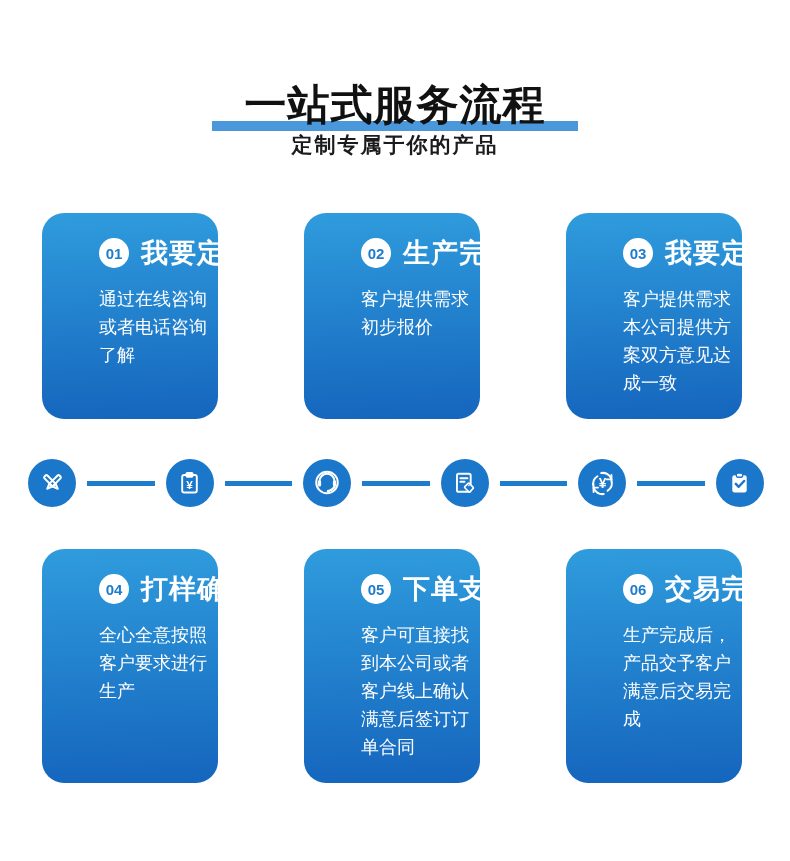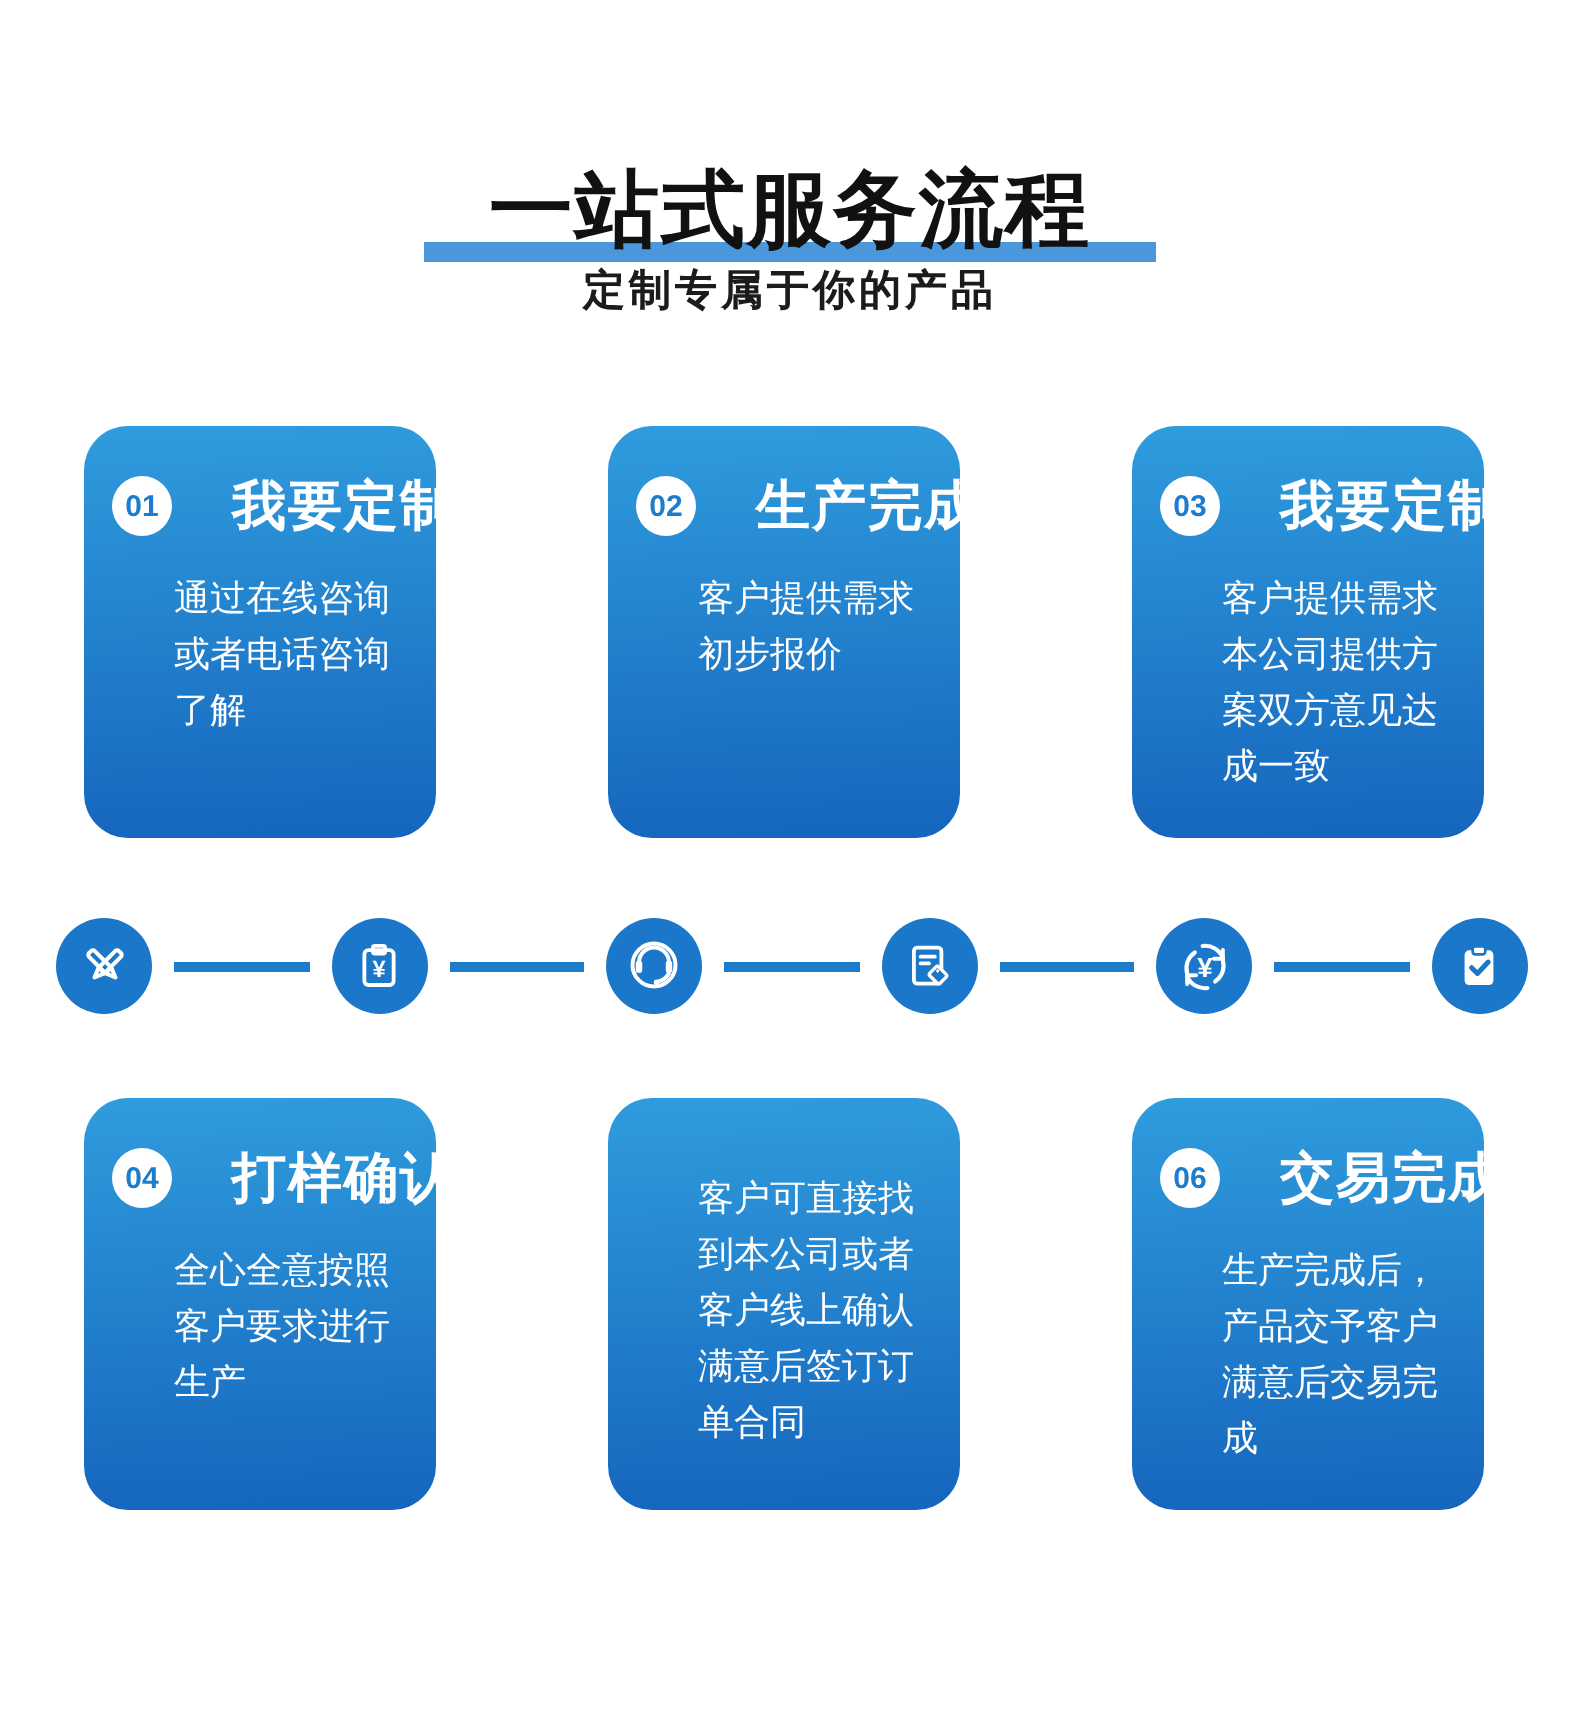--- a/index.html
+++ b/index.html
@@ -30,29 +30,29 @@
   .cards-row.bottom { }
 
   .step-card {
     border-radius:22px; color:#fff;
     background:linear-gradient(178deg, var(--card-top,#2f9cdd) 0%, var(--card-bottom,#1565bd) 100%);
     padding:22px 8px 22px 14px;
   }
   .cards-row.top .step-card { min-height:182px; }
   .cards-row.bottom .step-card { min-height:190px; }
 
-  .card-head { display:flex; align-items:center; gap:30px; }
+  .card-head { display:flex; align-items:center; gap:12px;margin-left:43px; }
   .step-badge {
     width:30px; height:30px; flex:none; border-radius:50%; background:#ffffff;
     color:var(--badge-text,#1e7ccd); font-size:15px; font-weight:700;
     display:flex; align-items:center; justify-content:center;
   }
   .step-title { font-size:27px; font-weight:700; letter-spacing:1px; white-space:nowrap; }
   .step-desc {
-    margin:14px 0 0 31px; font-size:18px; line-height:28px; font-weight:400;
+    margin:14px 0 0 43px; font-size:18px; line-height:28px; font-weight:400;
     word-break:break-all;
   }
 
   .icon-row {
     display:flex; align-items:center;
     margin:40px 0 42px; padding:0 26px 0 28px;
   }
   .icon-circle {
     width:48px; height:48px; flex:none; border-radius:50%;
     background:var(--icon-bg,#1b77ca);
@@ -170,20 +170,24 @@
 
 <div class="cards-row bottom">
   <div class="step-card">
     <div class="card-head">
       <div class="step-badge">04</div>
       <div class="step-title">打样确认</div>
     </div>
     <div class="step-desc">全心全意按照客户要求进行生产</div>
   </div>
   <div class="step-card">
+    <div class="card-head">
+      <div class="step-badge">05</div>
+      <div class="step-title">下单支付</div>
+    </div>
     <div class="step-desc">客户可直接找到本公司或者客户线上确认满意后签订订单合同</div>
   </div>
   <div class="step-card">
     <div class="card-head">
       <div class="step-badge">06</div>
       <div class="step-title">交易完成</div>
     </div>
     <div class="step-desc">生产完成后，产品交予客户满意后交易完成</div>
   </div>
 </div>

